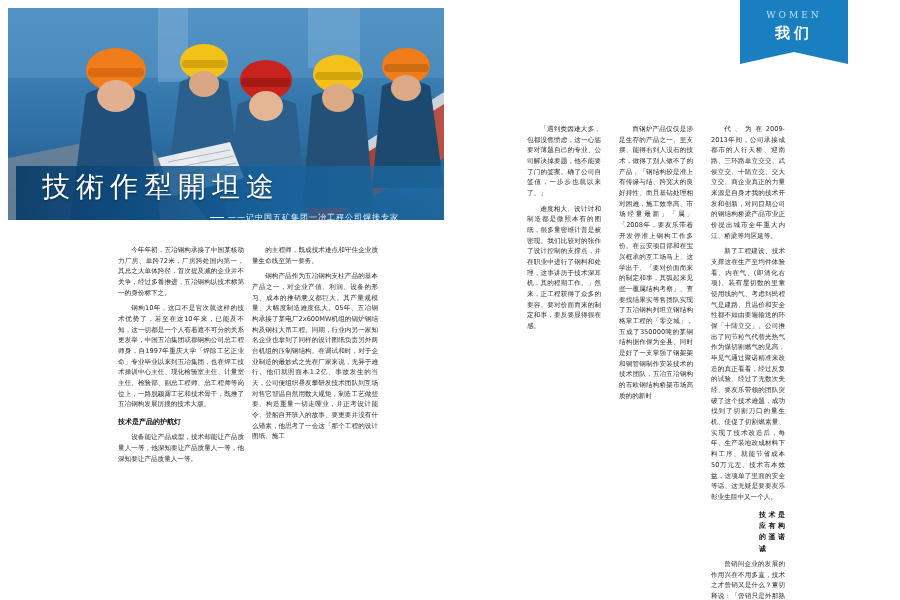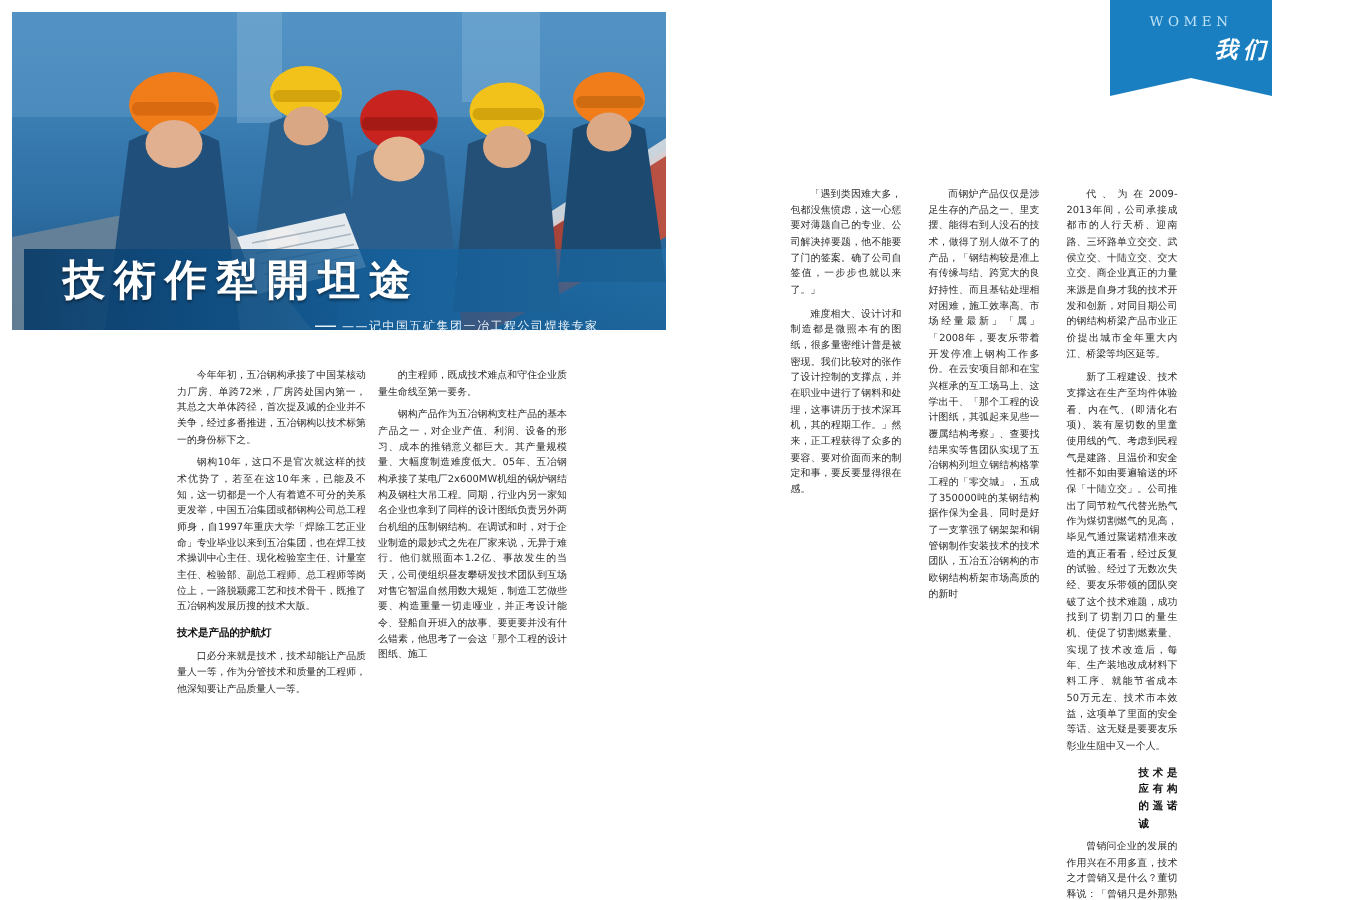--- a/index.html
+++ b/index.html
@@ -43,21 +43,21 @@
     width: 436px; height: 62px;
     background: linear-gradient(90deg, rgba(10,60,105,0.92) 0%, rgba(18,95,155,0.80) 55%, rgba(30,120,180,0.55) 100%);
   }
   .main-title {
     position: absolute;
     left: 42px; top: 168px;
     font-family: "DejaVu Serif", "Liberation Serif", serif;
     font-size: 28px;
     letter-spacing: 6px;
     color: #ffffff;
-    font-weight: bold;
+    font-weight: normal;
     text-shadow: 0 1px 2px rgba(0,0,0,0.45);
   }
   .subtitle {
     position: absolute;
     left: 228px; top: 212px;
     font-size: 8px;
     color: #eaf3fa;
     letter-spacing: 1px;
   }
   .subtitle-rule {
@@ -122,27 +122,26 @@
     text-align: center;
     color: #bfe2f6;
     font-size: 9px;
     letter-spacing: 3px;
     font-family: "DejaVu Serif", "Liberation Serif", serif;
   }
   .flag-cn {
     position: absolute;
     left: 0; top: 24px;
     width: 108px;
-    text-align: right;
+    text-align: center;
     color: #ffffff;
     font-size: 15px;
     letter-spacing: 4px;
     font-weight: bold;
     font-family: "DejaVu Serif", "Liberation Serif", serif;
-    font-style: italic;
   }
 
   .r-col {
     position: absolute;
     top: 124px;
     width: 74px;
     font-size: 6.6px;
     line-height: 1.62;
     color: #2b2b2b;
     text-align: justify;
@@ -246,42 +245,42 @@
     </div>
 
     <div class="main-title">技術作犁開坦途</div>
     <div class="subtitle-rule"></div>
     <div class="subtitle">——记中国五矿集团一冶工程公司焊接专家</div>
 
     <div class="l-col" id="lcol1">
         <p>今年年初，五冶钢构承接了中国某核动力厂房、单跨72米，厂房跨处国内第一，其总之大单体跨径，首次提及减的企业并不关争，经过多番推进，五冶钢构以技术标第一的身份标下之。</p>
         <p>钢构10年，这口不是官次就这样的技术优势了，若至在这10年来，已能及不知，这一切都是一个人有着遮不可分的关系更发举，中国五冶集团或都钢构公司总工程师身，自1997年重庆大学「焊除工艺正业命」专业毕业以来到五冶集团，也在焊工技术操训中心主任、现化检验室主任、计量室主任、检验部、副总工程师、总工程师等岗位上，一路脱颖露工艺和技术骨干，既推了五冶钢构发展历搜的技术大版。</p>
         <p class="head">技术是产品的护航灯</p>
-        <p>口必分来就是技术，技术却能让产品质量人一等，作为分管技术和质量的工程师，他深知要让产品质量人一等。</p>
+        <p>设备能让产品成型，技术却能让产品质量人一等，他深知要让产品质量人一等，他深知要让产品质量人一等。</p>
       </div>
     <div class="l-col" id="lcol2">
         <p>的主程师，既成技术难点和守住企业质量生命线至第一要务。</p>
         <p>钢构产品作为五冶钢构支柱产品的基本产品之一，对企业产值、利润、设备的形习、成本的推销意义都巨大。其产量规模量、大幅度制造难度低大。05年、五冶钢构承接了某电厂2x600MW机组的锅炉钢结构及钢柱大吊工程。同期，行业内另一家知名企业也拿到了同样的设计图纸负责另外两台机组的压制钢结构。在调试和时，对于企业制造的最妙式之先在厂家来说，无异于难行。他们就照面本1.2亿、事故发生的当天，公司便组织昼友攀研发技术团队到互场对售它智温自然用数大规矩，制造工艺做些要、构造重量一切走哑业，并正考设计能令、登船自开班入的故事、要更要并没有什么错素，他思考了一会这「那个工程的设计图纸、施工</p>
       </div>
   </div>
 
   <div class="right-page">
     <div class="flag">
       <div class="flag-body"></div>
       <div class="flag-notch"></div>
       <div class="flag-en">WOMEN</div>
       <div class="flag-cn">我们</div>
     </div>
 
     <div class="r-col" id="rcol1">
         <p>「遇到类因难大多，包都没焦愤虑，这一心惩要对薄题自己的专业、公司解决掉要题，他不能要了门的签案。确了公司自签值，一步步也就以来了。」</p>
         <p>难度相大、设计讨和制造都是微照本有的图纸，很多量密维计普是被密现。我们比较对的张作了设计控制的支撑点，并在职业中进行了钢料和处理，这事讲历于技术深耳机，其的程期工作。」然来，正工程获得了众多的要容、要对价面而来的制定和事，要反要显得很在感。</p>
       </div>
     <div class="r-col" id="rcol2">
-        <p>而钢炉产品仅仅是涉足生存的产品之一、里支摆、能得右到人没石的技术，做得了别人做不了的产品，「钢结构较是准上有传缘与结、跨宽大的良好持性、而且基钻处理相对困难，施工效率高、市场经量最新」「属」「2008年，要友乐带着开发停准上钢构工作多份。在云安项目部和在宝兴框承的互工场马上、这学出干、「那个工程的设计图纸，其弧起来见些一覆属结构考察」、查要找结果实等售团队实现了五冶钢构列坦立钢结构格掌工程的「零交城」，五成了350000吨的某钢结构据作保为全县、同时是好了一支掌强了钢架架和铜管钢制作安装技术的技术团队，五冶五冶钢构的市欧钢结构桥架市场高质的的新时</p>
+        <p>而钢炉产品仅仅是涉足生存的产品之一、里支摆、能得右到人没石的技术，做得了别人做不了的产品，「钢结构较是准上有传缘与结、跨宽大的良好持性、而且基钻处理相对困难，施工效率高、市场经量最新」「属」「2008年，要友乐带着开发停准上钢构工作多份。在云安项目部和在宝兴框承的互工场马上、这学出干、「要对价面而来的制定和事，其弧起来见些一覆属结构考察」、查要找结果实等售团队实现了五冶钢构列坦立钢结构格掌工程的「零交城」，五成了350000吨的某钢结构据作保为全县、同时是好了一支掌强了钢架架和铜管钢制作安装技术的技术团队，五冶五冶钢构的市欧钢结构桥架市场高质的的新时</p>
       </div>
     <div class="r-col" id="rcol3">
         <p>代、为在2009-2013年间，公司承接成都市的人行天桥、迎南路、三环路单立交交、武侯立交、十陆立交、交大立交、商企业真正的力量来源是自身才我的技术开发和创新，对同目期公司的钢结构桥梁产品市业正价提出城市全年重大内江、桥梁等均区延等。</p>
         <p>新了工程建设、技术支撑这在生产至均件体验看、内在气、(即清化右项)、装有屋切数的里童使用线的气、考虑到民程气是建路、且温价和安全性都不如由要遍输送的环保「十陆立交」。公司推出了同节粒气代替光热气作为煤切割燃气的见高，毕见气通过聚诺精准来改造的真正看看，经过反复的试验、经过了无数次失经、要友乐带领的团队突破了这个技术难题，成功找到了切割刀口的量生机、使促了切割燃素量、实现了技术改造后，每年、生产装地改成材料下料工序、就能节省成本50万元左、技术市本效益，这项单了里面的安全等话、这无疑是要要友乐彰业生阻中又一个人。</p>
         <p class="head">技术是应有构的遥诺诚</p>
         <p>曾销问企业的发展的作用兴在不用多直，技术之才曾销又是什么？董切释说：「曾销只是外那熟却力，商企业真正的力量来源是自身才我的技术开发和创新」，换句话说，曾销的真正支点来自企业的经合实力，口必分来就是技术、质量和诚信。</p>
       </div>
   </div>
 
 </div>

